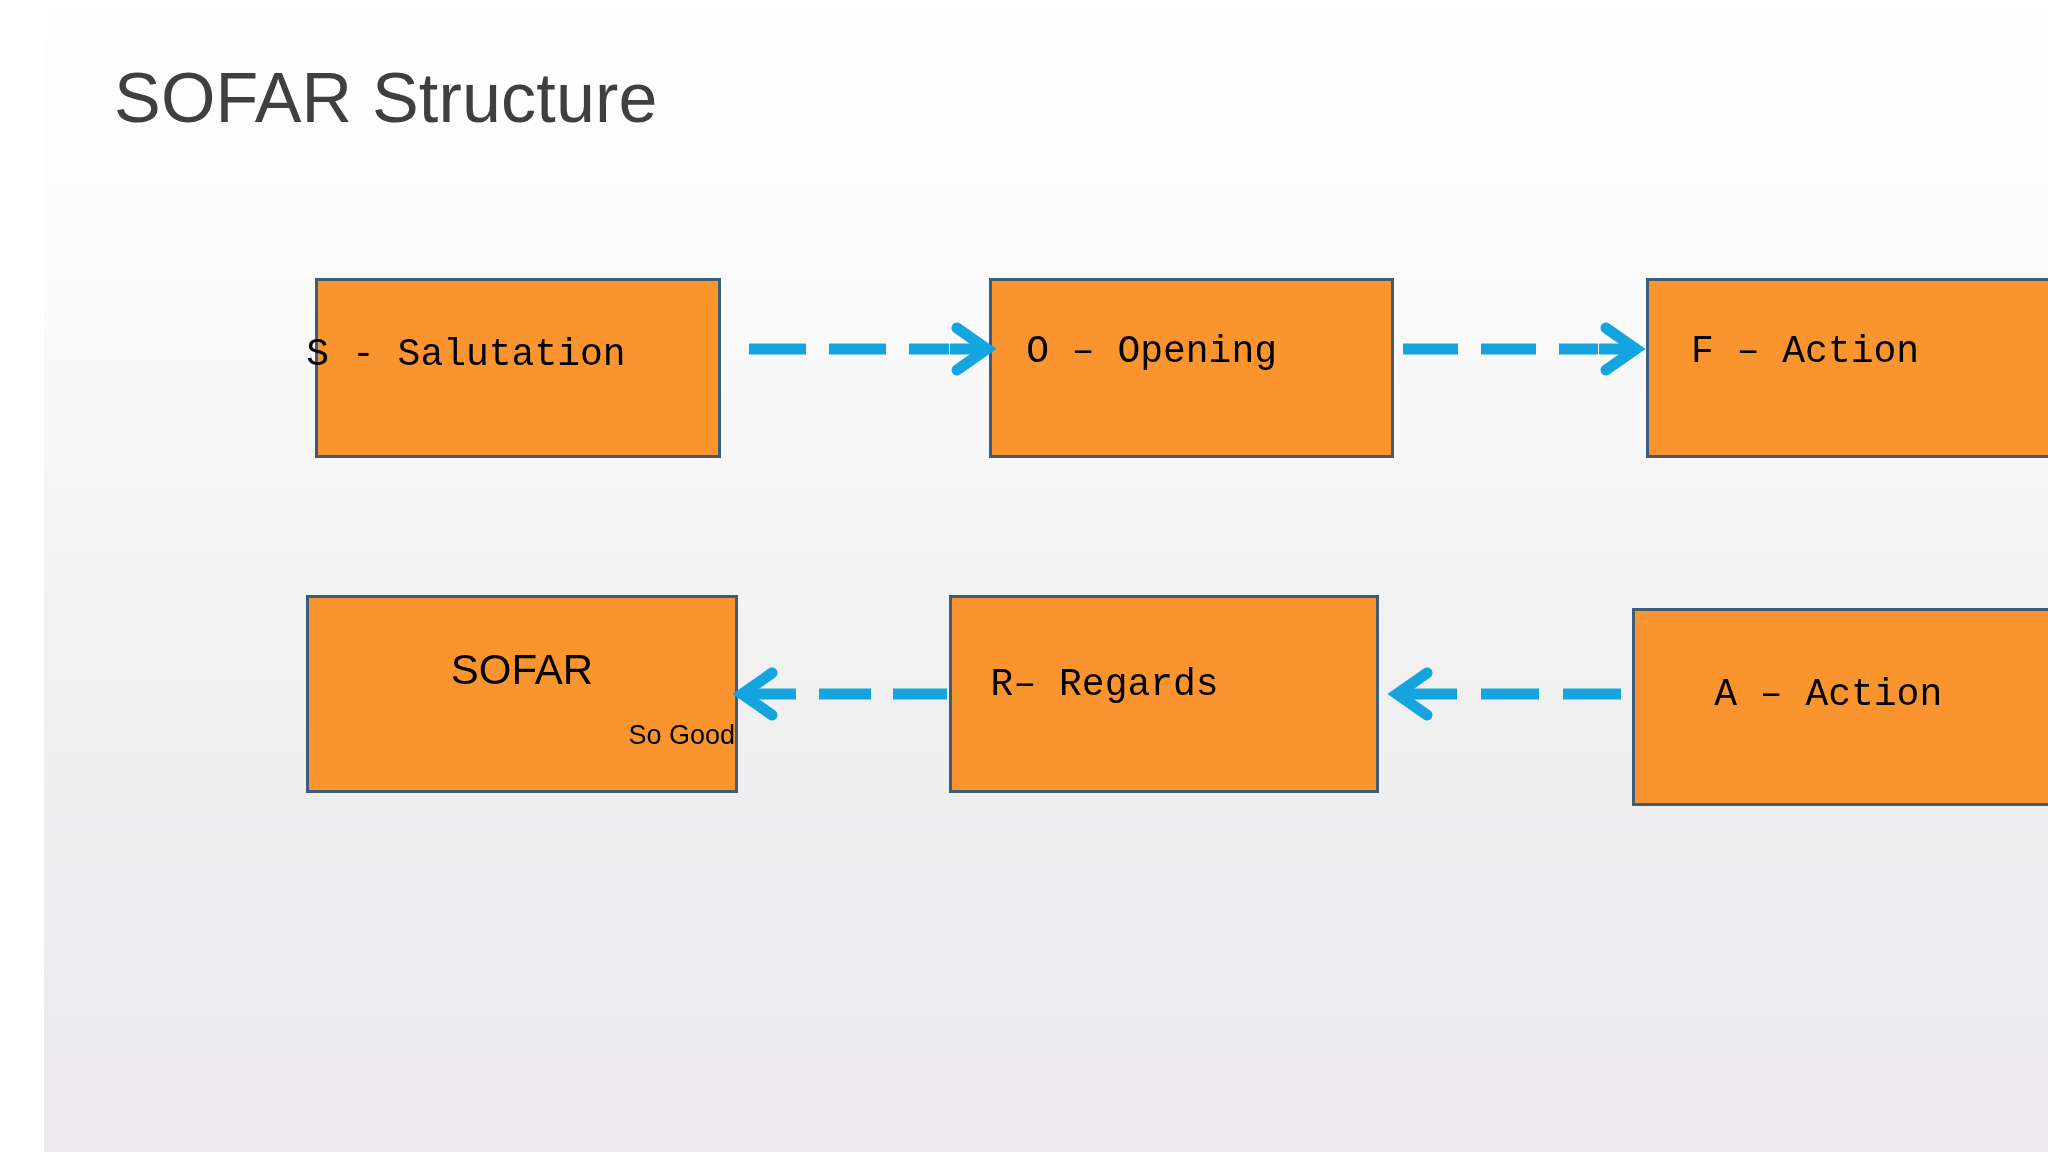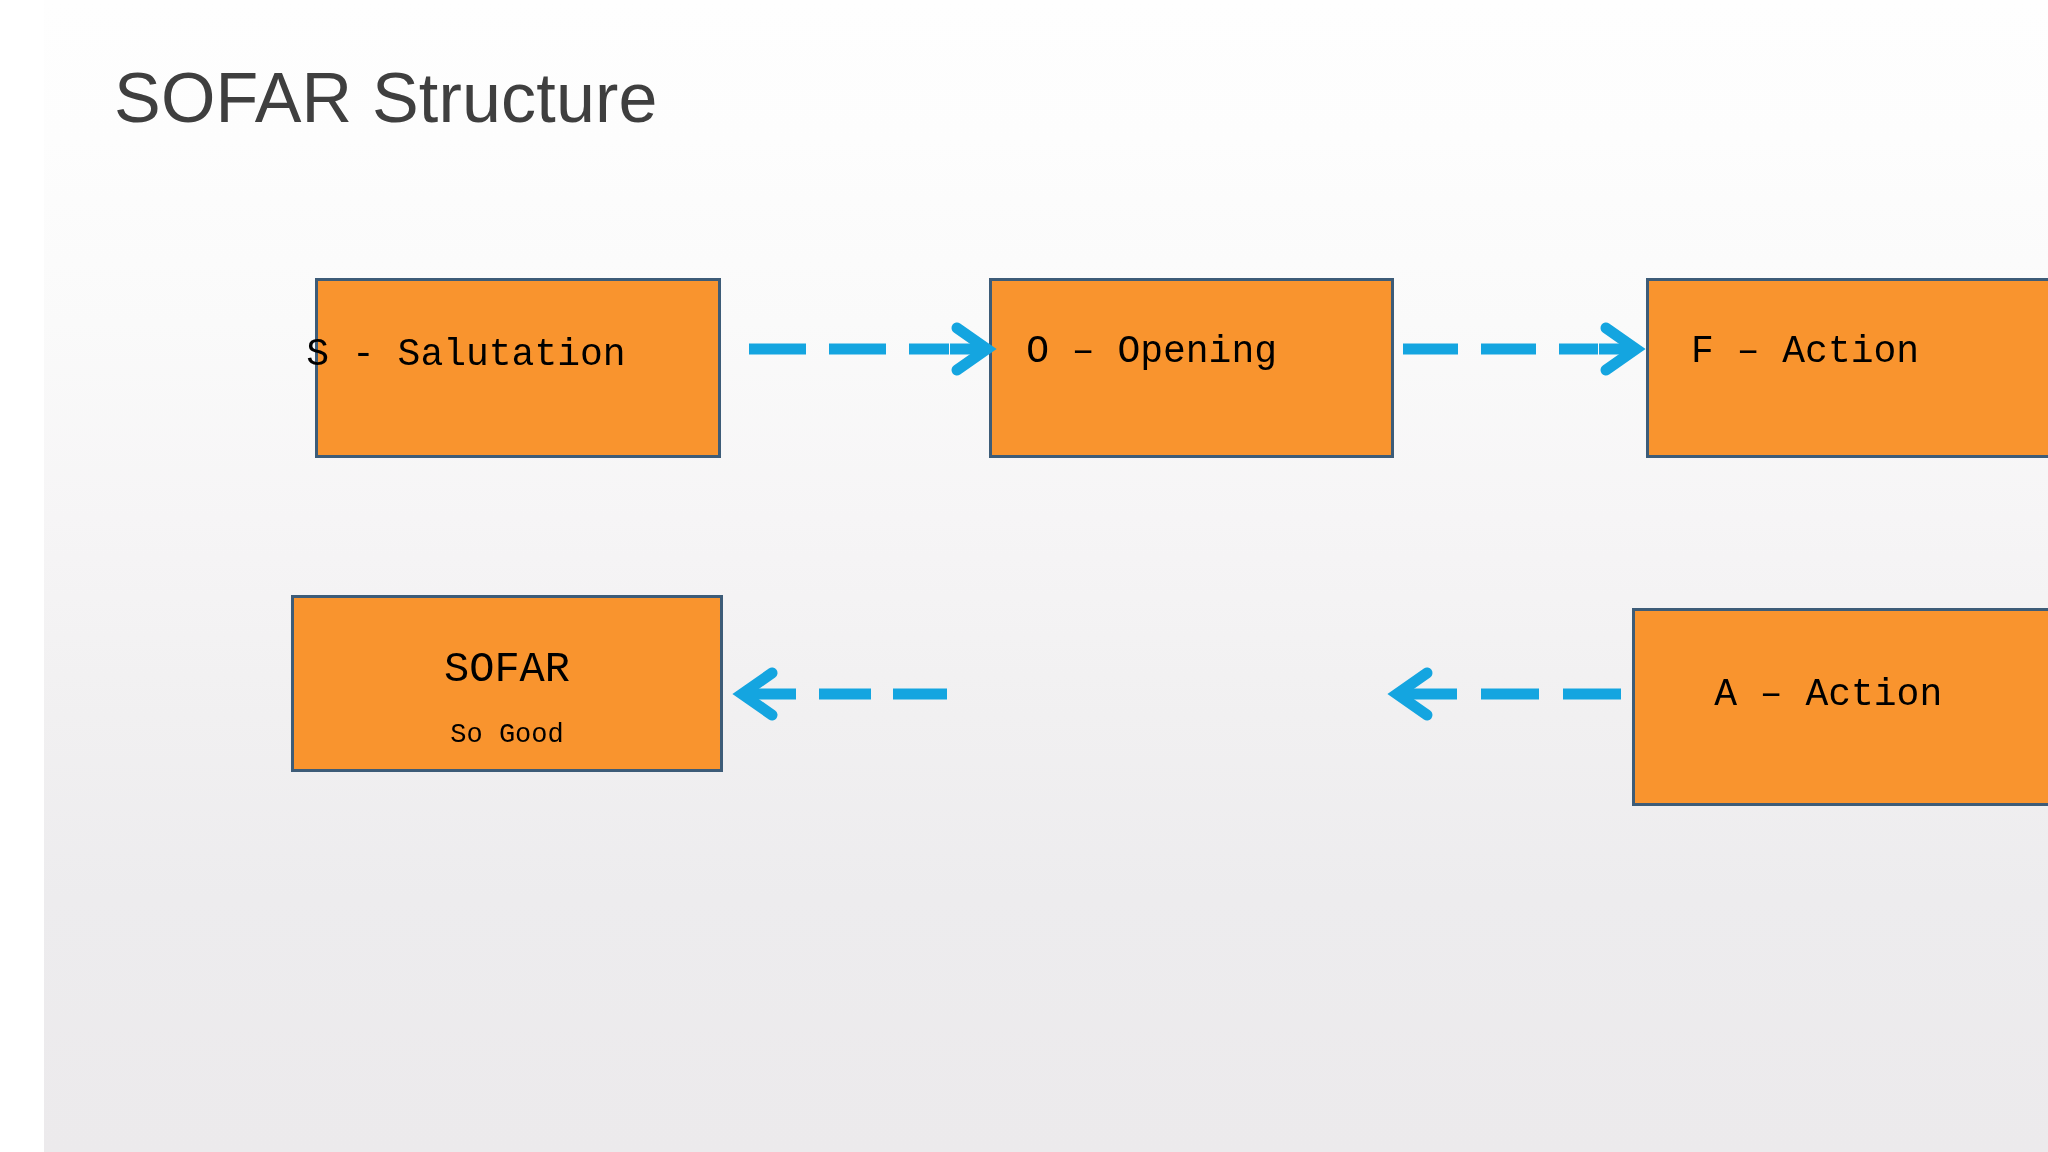--- a/index.html
+++ b/index.html
@@ -85,21 +85,21 @@
     position: absolute;
     left: 0; width: 100%;
     text-align: center;
     top: 48px;
     font-size: 42px;
     color: #000;
   }
   #box-sofar .sub-line {
     position: absolute;
     left: 0; width: 100%;
-    text-align: center;
+    text-align: right;
     top: 122px;
     font-size: 27px;
     color: #000;
   }
 
   
   .arrow-svg {
     position: absolute;
     overflow: visible;
   }
@@ -136,25 +136,28 @@
   <svg class="arrow-svg" style="left:1356px; top:320px;" width="243" height="58" viewBox="0 0 243 58">
     <g stroke="#14A5E0" stroke-width="11" fill="none" stroke-linecap="butt">
       <line x1="3" y1="29" x2="58" y2="29"></line>
       <line x1="81" y1="29" x2="136" y2="29"></line>
       <line x1="159" y1="29" x2="198" y2="29"></line>
     </g>
     <polyline points="206,8 236,29 206,50" stroke="#14A5E0" stroke-width="11" fill="none" stroke-linecap="round" stroke-linejoin="miter"></polyline>
     <line x1="199" y1="29" x2="236" y2="29" stroke="#14A5E0" stroke-width="11" stroke-linecap="butt"></line>
   </svg>
 
-  <div class="flow-box" id="box-sofar" style="left:247px; top:595px; width:432px; height:177px;font-family:Liberation Mono, monospace;">
+  <div class="flow-box" id="box-sofar" style="left:262px; top:595px; width:432px; height:198px;">
     <span class="title-line">SOFAR</span>
     <span class="sub-line">So Good</span>
   </div>
 
+  <div class="flow-box row-bottom bias-left" id="box-regards" style="left:905px; top:595px; width:430px; height:198px;">
+    <span class="box-label">R– Regards</span>
+  </div>
 
   <div class="flow-box row-bottom bias-left2" id="box-action" style="left:1588px; top:608px; width:466px; height:198px;">
     <span class="box-label">A – Action</span>
   </div>
 
   <svg class="arrow-svg" style="left:690px; top:665px;" width="215" height="58" viewBox="0 0 215 58">
     <polyline points="38,8 8,29 38,50" stroke="#14A5E0" stroke-width="11" fill="none" stroke-linecap="round" stroke-linejoin="miter"></polyline>
     <g stroke="#14A5E0" stroke-width="11" fill="none" stroke-linecap="butt">
       <line x1="8" y1="29" x2="62" y2="29"></line>
       <line x1="85" y1="29" x2="137" y2="29"></line>

